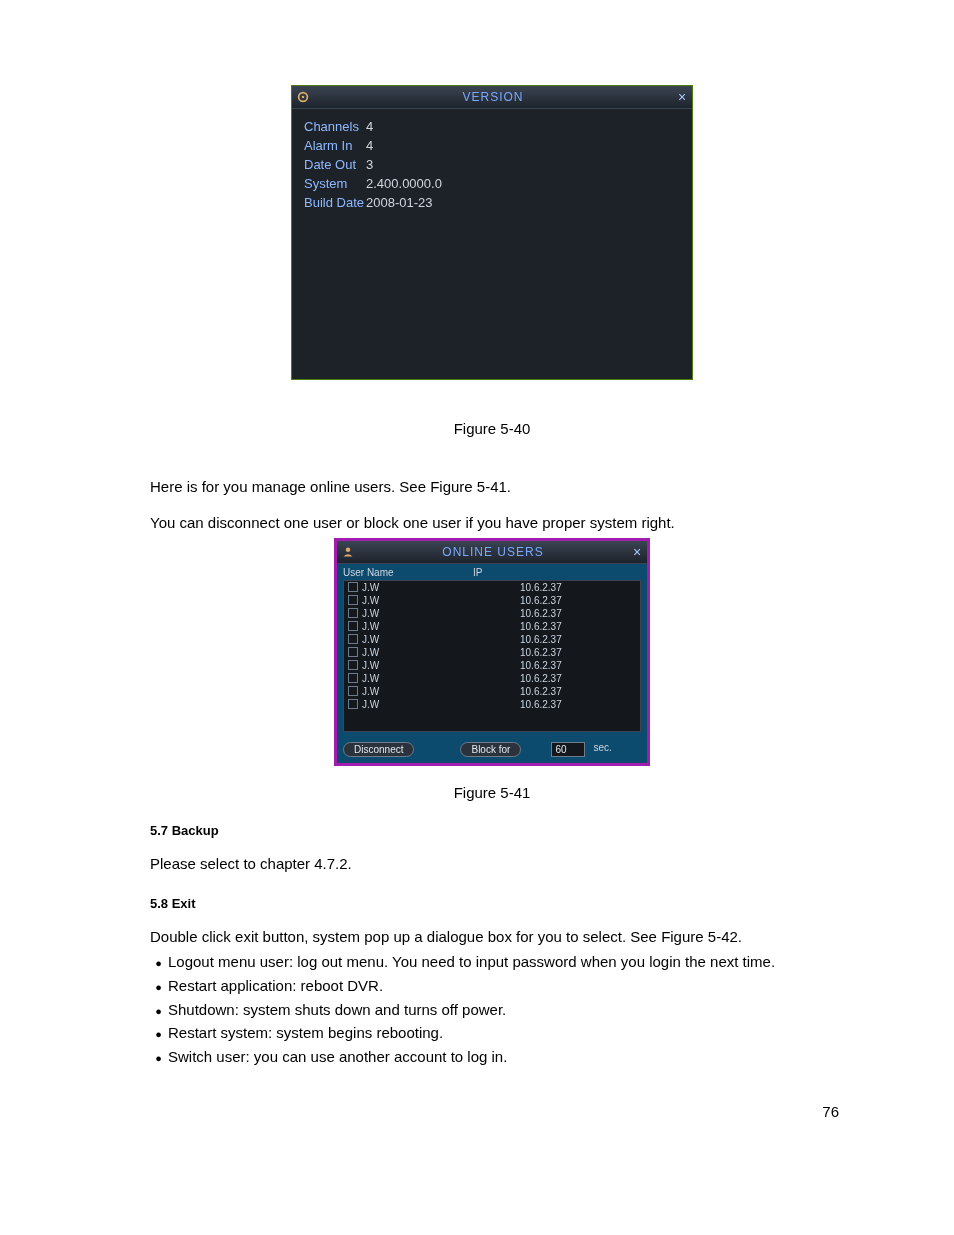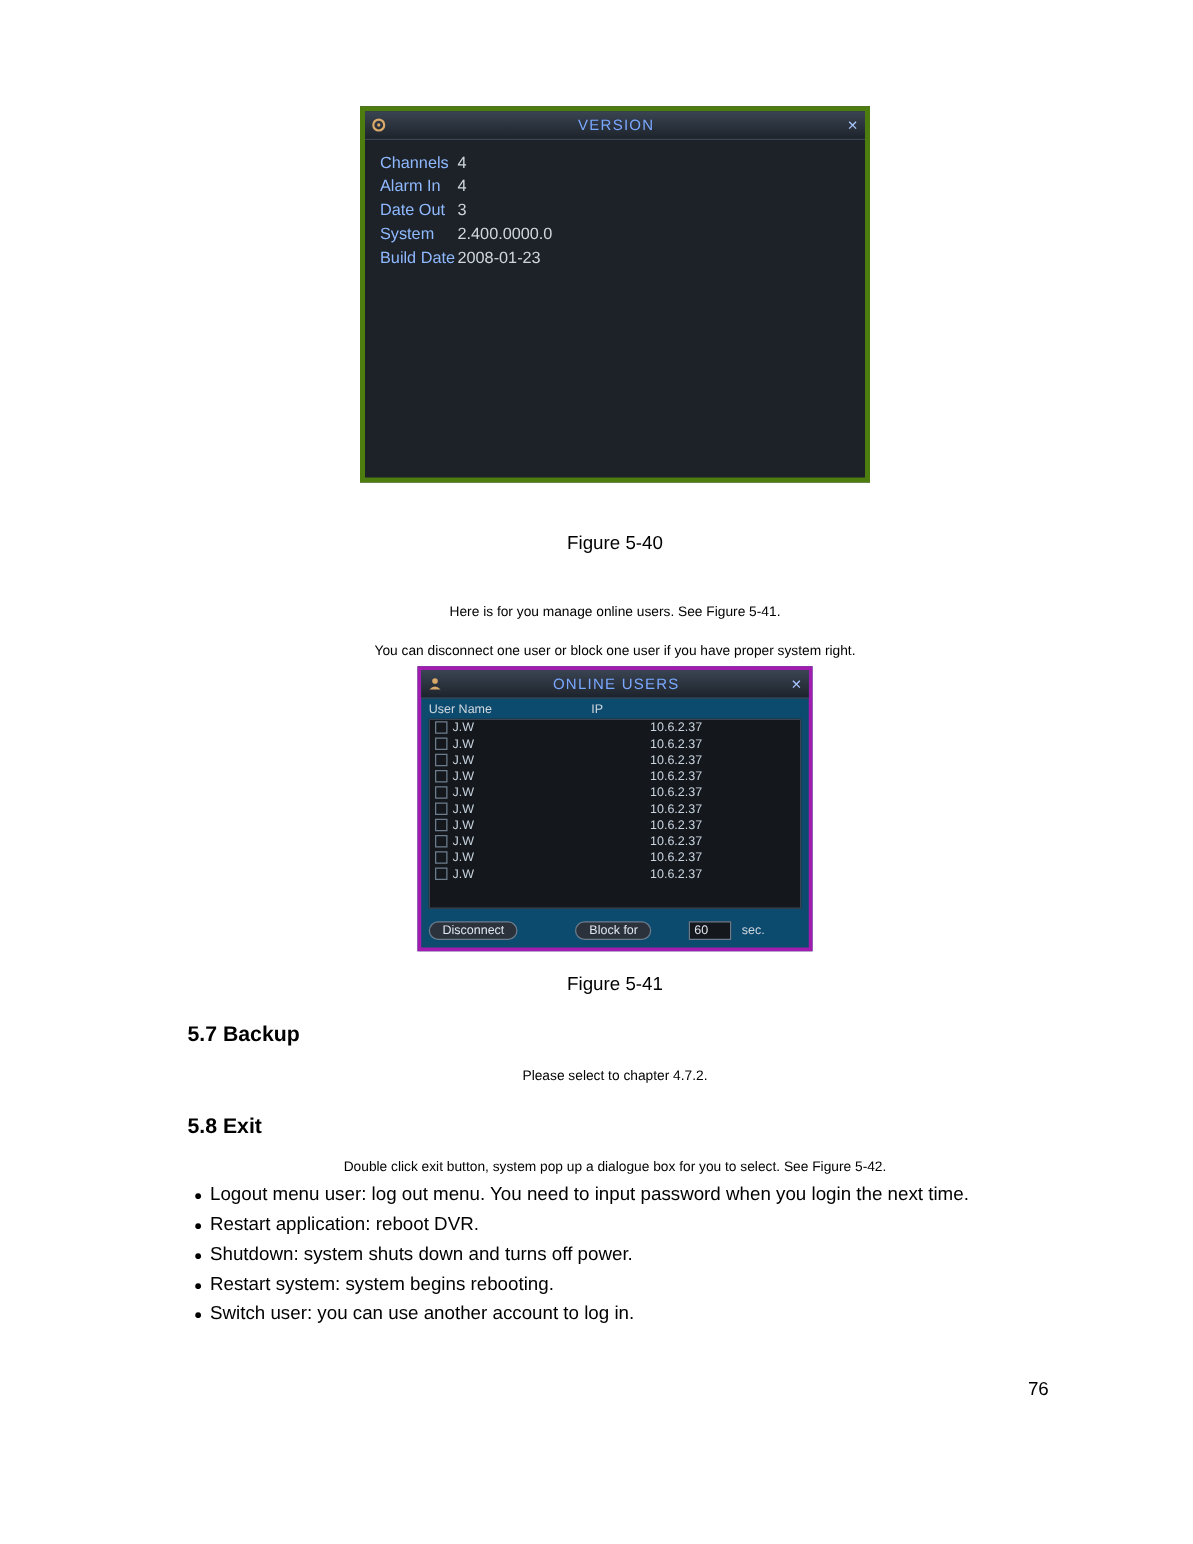--- a/index.html
+++ b/index.html
@@ -20,21 +20,21 @@
     bottom: 30px;
     right: 115px;
     font-size: 15px;
   }
 
   
   .version-dlg {
     width: 400px;
     margin: 5px auto 40px auto;
     background: #1d2228;
-    border: 4px solid #4d7c0f;
+    border: 1px solid #4d7c0f;
     font-size: 12px;
     color: #c9d4df;
   }
   .dlg-titlebar {
     display: flex;
     align-items: center;
     height: 22px;
     background: linear-gradient(#3a4452, #1d232b);
     border-bottom: 1px solid #3a4452;
   }
@@ -78,27 +78,26 @@
     color: #cfd6de;
   }
 
   
   .fig-caption {
     text-align: center;
     font-size: 15px;
     margin: 0 0 40px 0;
   }
   p.body {
-    font-size: 11px;
+    font-size: 15px;
     margin: 16px 0 3px 0;
     line-height: 1.35;
-    text-align: center;
   }
   h2.section {
-    font-size: 17px;
+    font-size: 13px;
     font-weight: bold;
     margin: 22px 0 6px 0;
   }
   ul.bullets {
     margin: 4px 0 0 18px;
     padding: 0;
   }
   ul.bullets li {
     font-size: 15px;
     margin-bottom: 2px;
@@ -140,21 +139,20 @@
     width: 10px; height: 10px;
     border: 1px solid #6d7c8d;
     margin: 1px 4px 0 0;
     box-sizing: border-box;
     flex: 0 0 10px;
   }
   .online-row .name { flex: 0 0 110px; }
   .online-row .ip   { flex: 1; margin-left: 48px; }
   .online-footer {
     display: flex;
-    align-items: center;
     gap: 8px;
     padding: 6px;
   }
   .dlg-btn {
     border: 1px solid #6d7c8d;
     border-radius: 9px;
     padding: 1px 10px;
     font-size: 10px;
     color: #dfe6ee;
     background: #2b323b;

